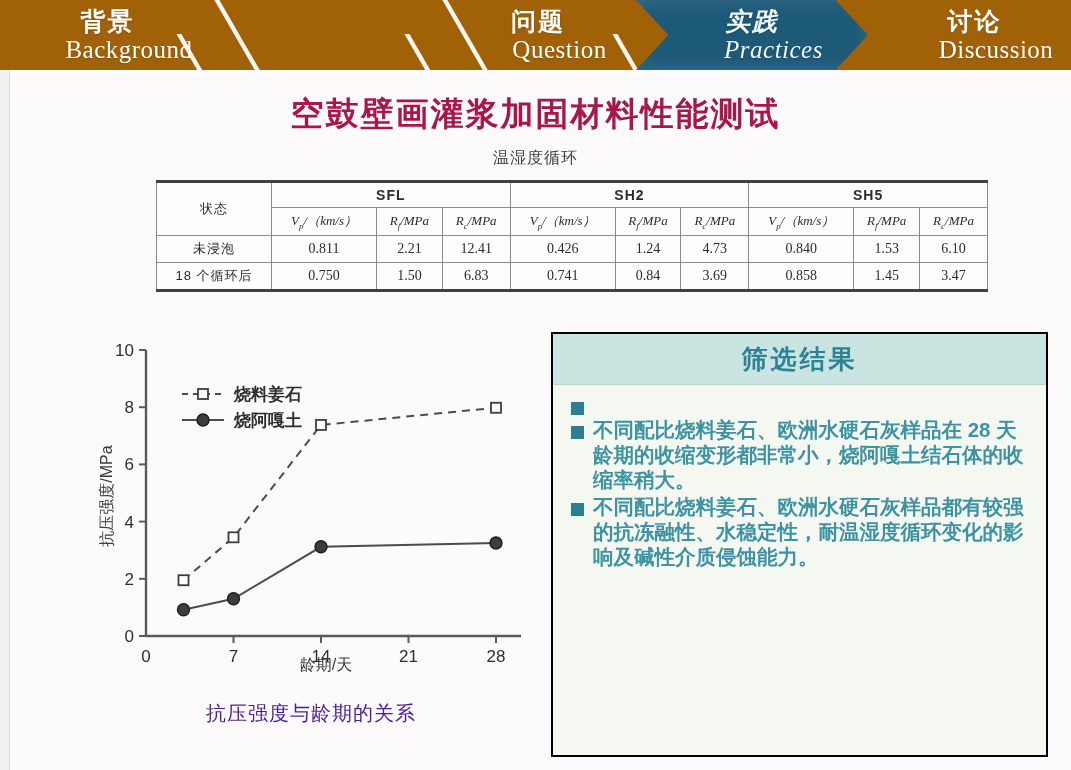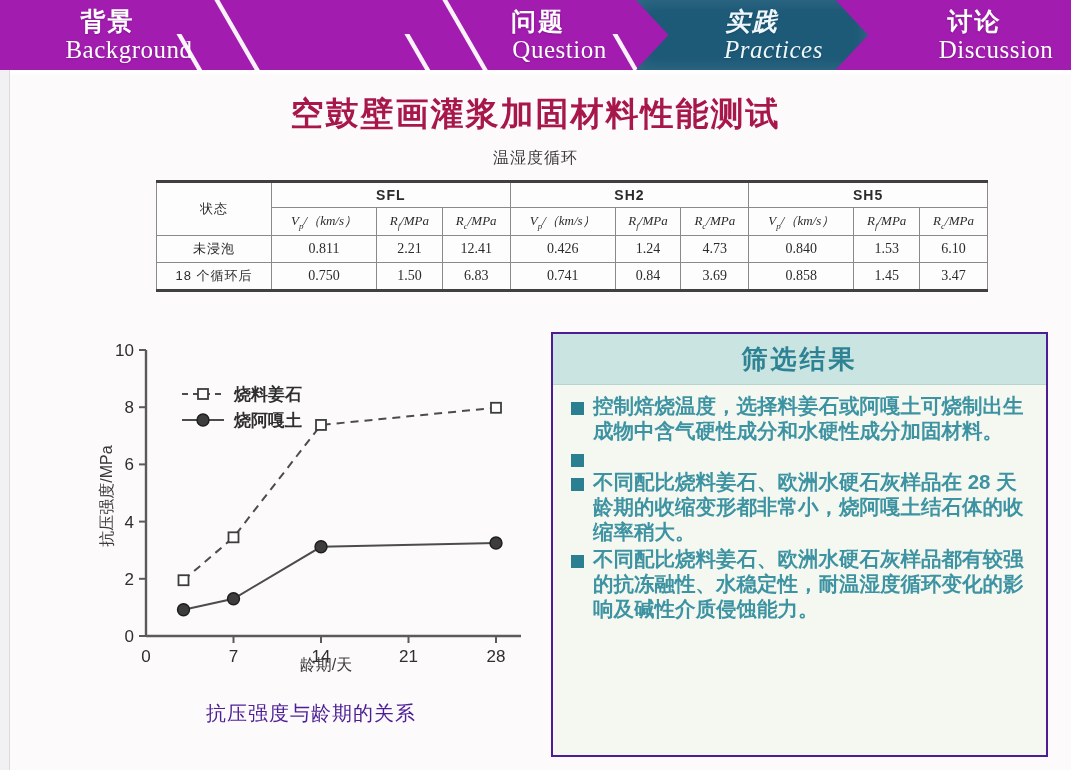--- a/index.html
+++ b/index.html
@@ -6,21 +6,21 @@
   html,body{margin:0;padding:0;}
   body{
     width:1071px;height:770px;overflow:hidden;
     font-family:"Liberation Sans","DejaVu Sans",sans-serif;
     background:#fdfafb;
     position:relative;
   }
   
   #nav{
     position:absolute;left:0;top:0;width:1071px;height:70px;
-    background:#a21caf;
+    background:#a16207;
     overflow:hidden;
   }
   .navtab{
     position:absolute;top:0;height:70px;
     display:flex;flex-direction:column;align-items:center;justify-content:center;
     color:#ffffff;line-height:1.0;
     text-shadow:0 1px 2px rgba(0,0,0,.18);
   }
   .navtab .cn{font-size:25px;font-weight:700;letter-spacing:2px;margin-bottom:3px;}
   .navtab .en{font-family:"Liberation Serif","DejaVu Serif",serif;font-size:25px;letter-spacing:.5px;margin-left:43px;}
@@ -71,21 +71,21 @@
   
   #chartbox{position:absolute;left:86px;top:336px;width:450px;height:340px;}
   #caption{
     position:absolute;left:86px;top:700px;width:450px;text-align:center;
     font-size:20px;color:#4c1d95;letter-spacing:1px;
   }
 
   
   #panel{
     position:absolute;left:551px;top:332px;width:497px;height:425px;
-    border:2px solid #4c1d95;background:#f4f8f0;box-sizing:border-box;
+    border:2px solid #000000;background:#f4f8f0;box-sizing:border-box;
   }
   #panelhead{
     height:50px;background:#c9e4e1;display:flex;align-items:center;justify-content:center;
     border-bottom:1px solid #b6d4d0;
   }
   #panelhead span{font-size:26px;font-weight:700;color:#2d8293;letter-spacing:3px;}
   #panelbody{padding:8px 14px 0 12px;}
   .bullet{display:flex;margin-bottom:2px;}
   .bsq{
     flex:0 0 auto;width:13px;height:13px;background:#2a7f90;margin:9px 9px 0 6px;
@@ -236,24 +236,20 @@
 </div>
 <div id="caption">抗压强度与龄期的关系</div>
 
 <div id="panel">
   <div id="panelhead">
     <span>筛选结果</span>
   </div>
   <div id="panelbody">
     <div class="bullet">
       <div class="bsq"></div>
-      <div class="btxt"> 控制焙烧温度，选择料姜石或阿嘎土可烧制出生成物中含气硬性成分和水硬性成分加固材料。</div>
-    </div>
-    <div class="bullet">
-      <div class="bsq"></div>
     </div>
     <div class="bullet">
       <div class="bsq"></div>
       <div class="btxt">不同配比烧料姜石、欧洲水硬石灰样品在 28 天龄期的收缩变形都非常小，烧阿嘎土结石体的收缩率稍大。</div>
     </div>
     <div class="bullet">
       <div class="bsq"></div>
       <div class="btxt">不同配比烧料姜石、欧洲水硬石灰样品都有较强的抗冻融性、水稳定性，耐温湿度循环变化的影响及碱性介质侵蚀能力。</div>
     </div>
   </div>

